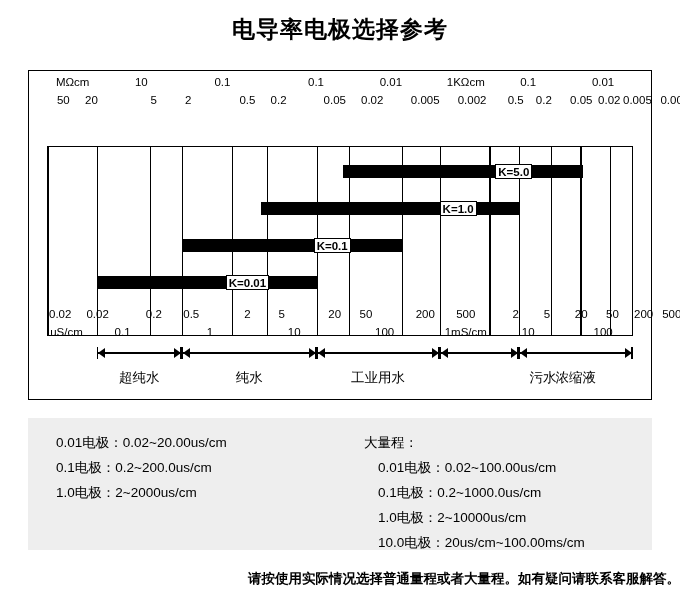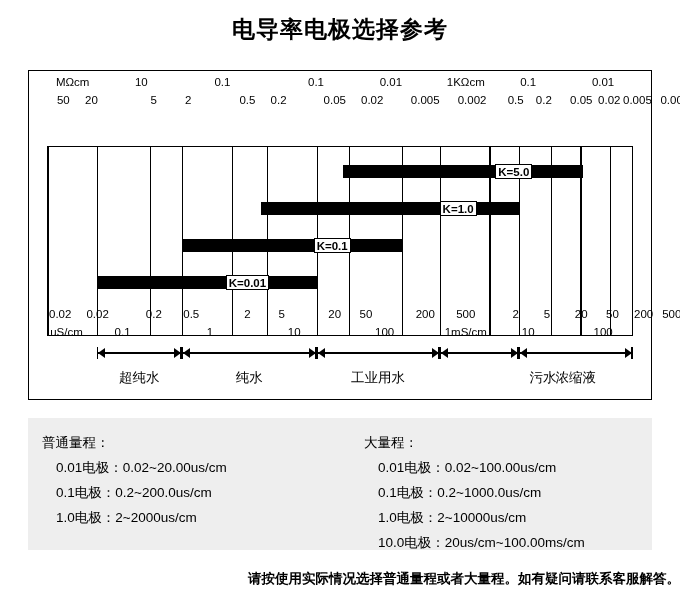--- a/index.html
+++ b/index.html
@@ -288,21 +288,20 @@
           <div class="arrow-l"></div>
           <div class="arrow-r"></div>
         </div>
         <div class="cat-name" style="left: 528.865px; top: 22px;">浓缩液</div>
       </div>
   </div>
 </div>
 
 <div id="spec-panel">
   <div class="spec-col left">
-    <div class="spec-head">普通量程：</div>
     <div class="spec-item">0.01电极：0.02~20.00us/cm</div>
     <div class="spec-item">0.1电极：0.2~200.0us/cm</div>
     <div class="spec-item">1.0电极：2~2000us/cm</div>
   </div>
   <div class="spec-col right">
     <div class="spec-head">大量程：</div>
     <div class="spec-item">0.01电极：0.02~100.00us/cm</div>
     <div class="spec-item">0.1电极：0.2~1000.0us/cm</div>
     <div class="spec-item">1.0电极：2~10000us/cm</div>
     <div class="spec-item">10.0电极：20us/cm~100.00ms/cm</div>

